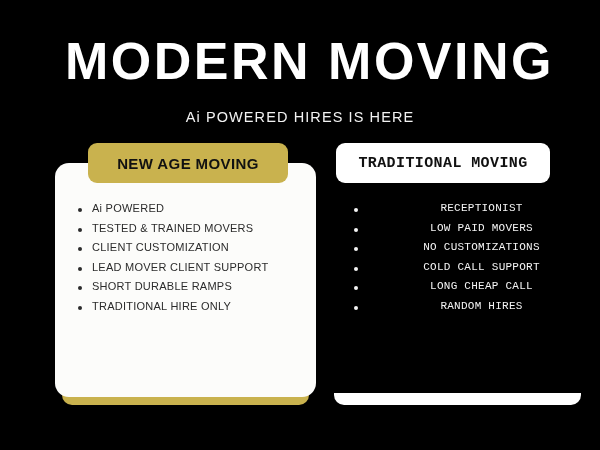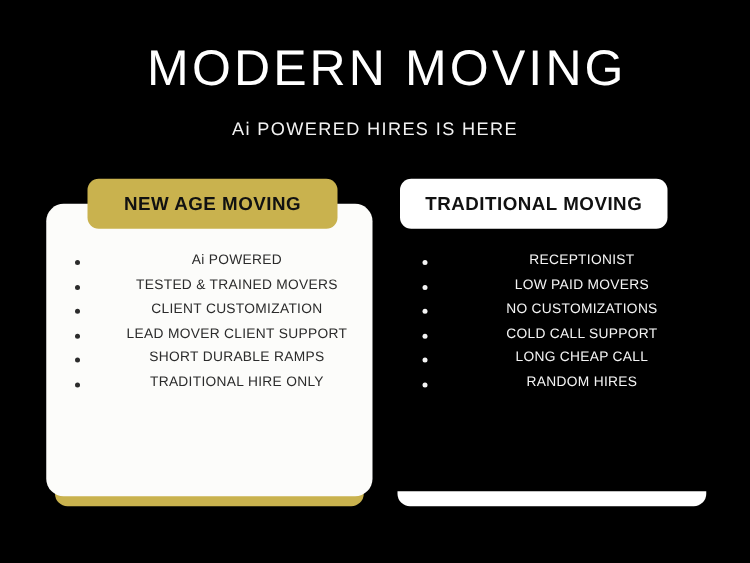--- a/index.html
+++ b/index.html
@@ -24,43 +24,43 @@
   .header {
     position: absolute;
     left: 0;
     top: 34px;
     width: 600px;
     text-align: center;
   }
   .title {
     color: #ffffff;
     font-family: "Liberation Sans", sans-serif;
-    font-size: 40px;
-    font-weight: 400;
+    font-size: 52px;
+    font-weight: 700;
     letter-spacing: 2.5px;
     line-height: 1.05;
     white-space: nowrap;
     margin-left: 19px;
   }
   .subtitle {
     color: #f2f2f2;
     font-size: 14.5px;
     font-weight: 400;
     letter-spacing: 1.1px;
     margin-top: 20px;
     white-space: nowrap;
   }
 
   
   .col {
     position: absolute;
     top: 143px;
   }
-  .col-left  { left: 30px;  width: 275px; text-align: center; }
-  .col-right { left: 304px; width: 275px; }
+  .col-left  { left: 48px;  width: 275px; }
+  .col-right { left: 320px; width: 275px; font-family: Liberation Mono, monospace; }
 
   
   .accent-bar {
     position: absolute;
     left: 14px;
     right: 14px;
     bottom: 0;
     height: 12px;
     border-radius: 0 0 10px 10px;
   }

